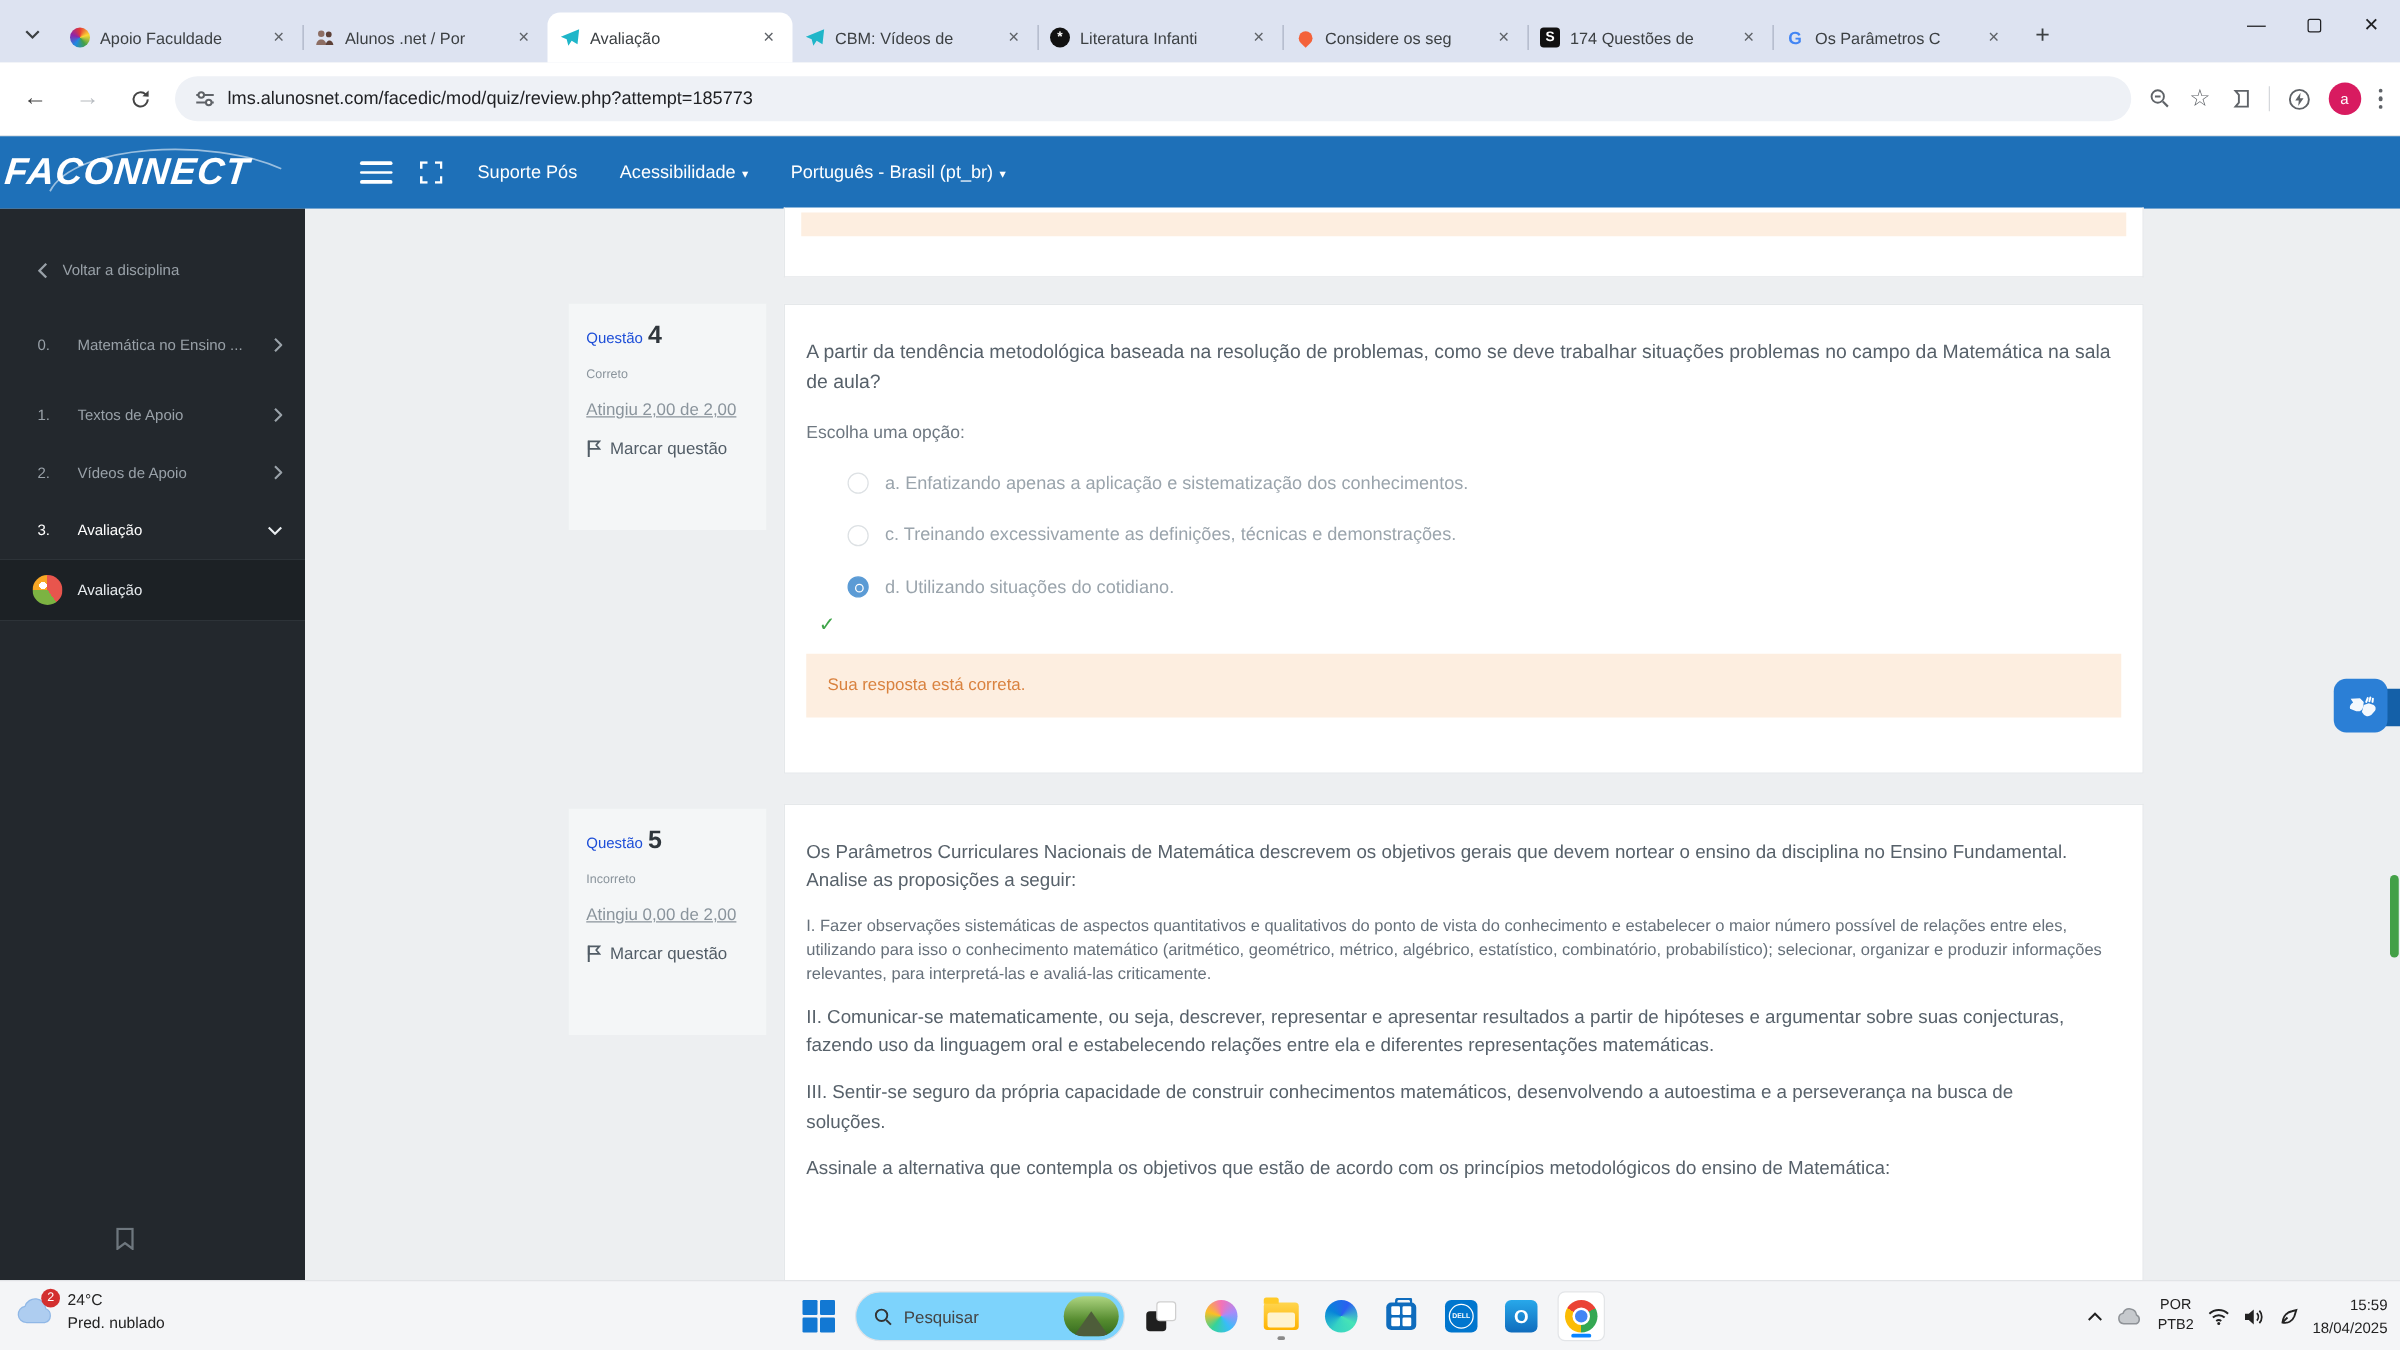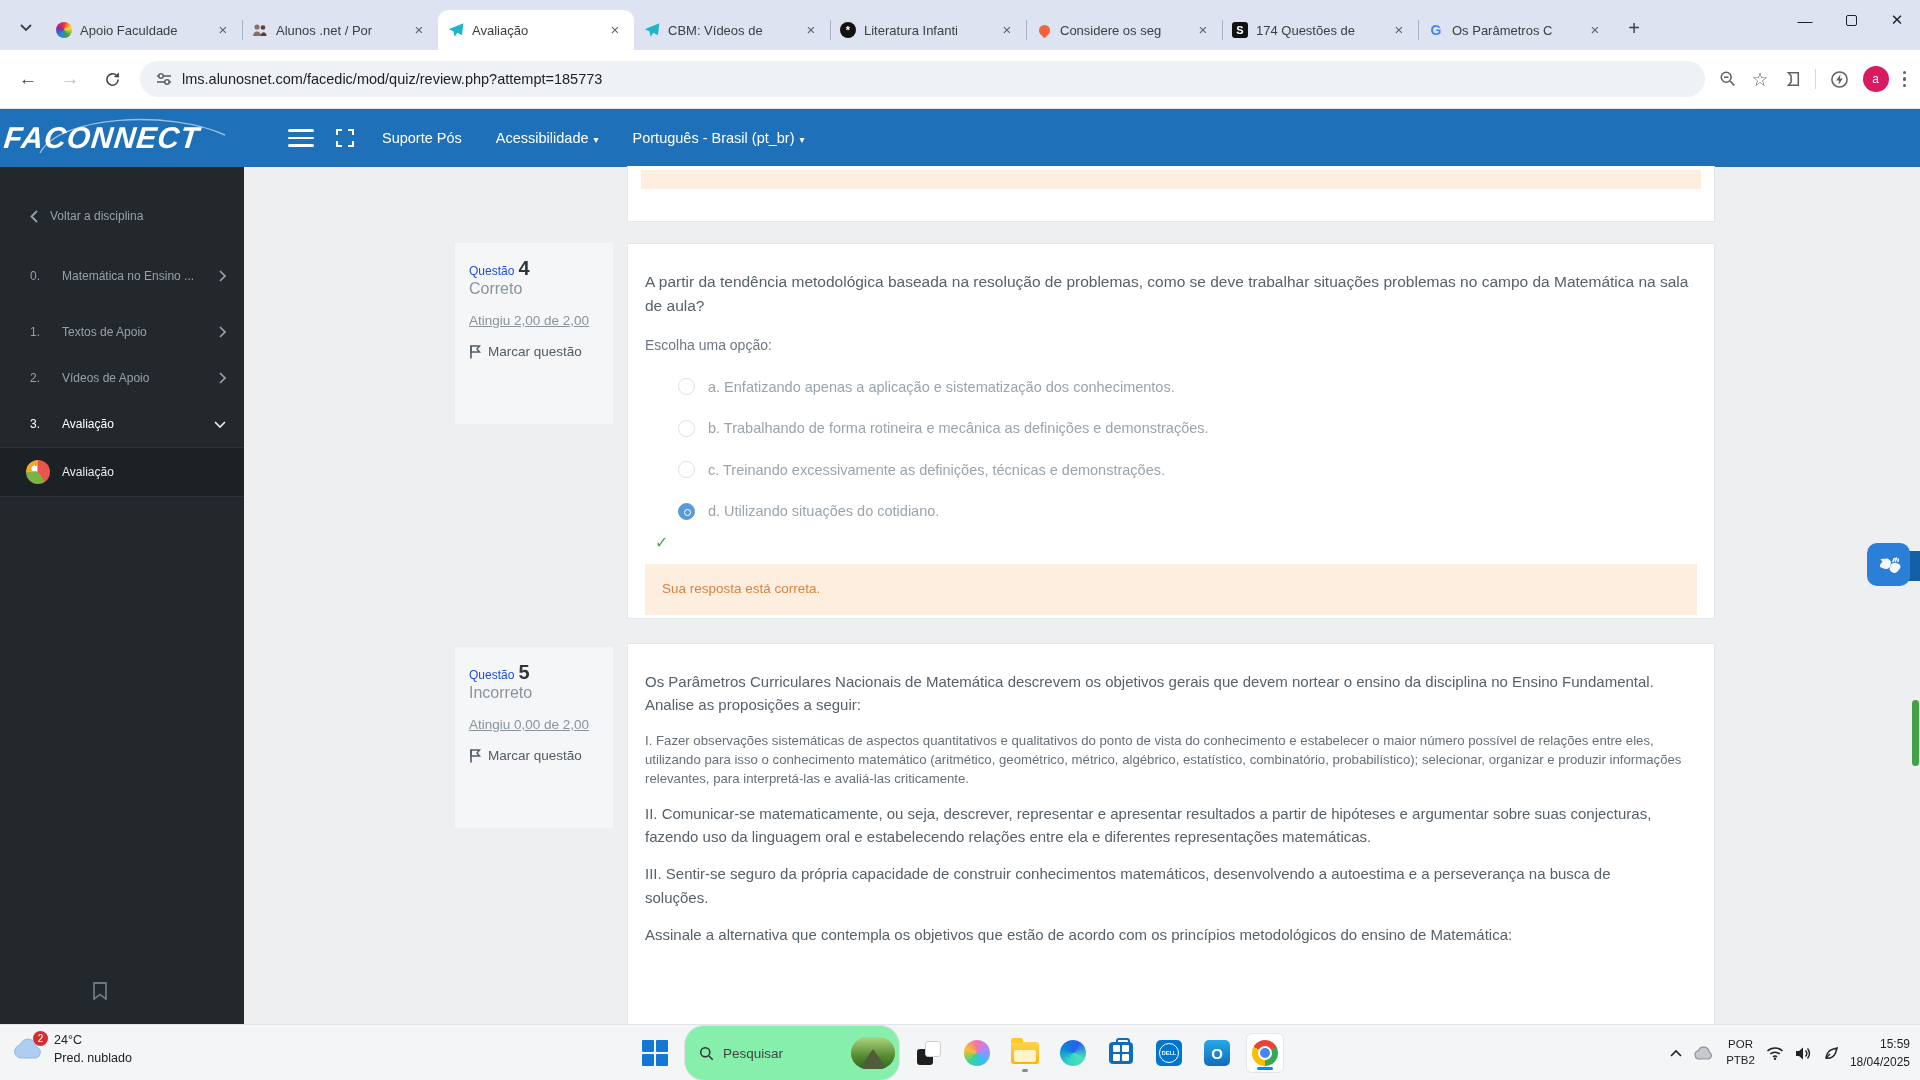--- a/index.html
+++ b/index.html
@@ -90,21 +90,21 @@
 
   
   .content { position:absolute; top:167px; left:244px; right:0; bottom:56px; background:#edeff1; }
   .card { position:absolute; background:#fff; border:1px solid #e5e8ea; }
   .frag-card { left:383px; top:-1px; width:1088px; height:56px; border-top:none; }
   .frag-feedback { position:absolute; left:13px; right:13px; top:4px; height:19px; background:#fdeee0; }
 
   .infobox { position:absolute; left:211px; width:158px; background:#f4f6f7; padding:14px 14px; }
   .q-label { font-size:12px; color:#1d4ed8; }
   .q-num { font-size:20px; font-weight:bold; color:#2f363c; margin-left:4px; }
-  .q-status { font-size:16px; color:#8a949c; }
+  .q-status { margin-top:14px; font-size:10px; color:#8a949c; }
   .q-grade { margin-top:15px; font-size:13.5px; color:#8a949c;text-decoration:underline; }
   .q-flag { margin-top:16px; font-size:13.5px; color:#515c66; display:flex; align-items:center; gap:7px; }
 
   .qcard { padding:26px 17px 0 17px; font-size:15.5px; color:#57616a; line-height:1.55; }
   .q4-card { left:383px; top:76px; width:1088px; height:376px; }
   .q5-card { left:383px; top:476px; width:1088px; height:382px; border-bottom:none; }
   .prompt { margin-top:17px; font-size:14px; color:#6d7780; }
   .optrow { display:flex; align-items:center; gap:13px; margin-top:19px; padding-left:33px;
     font-size:14.5px; color:#9aa4ac; }
   .radio { width:17px; height:17px; border-radius:50%; border:1.5px solid #dde1e4; background:#fff;
@@ -135,21 +135,21 @@
   .wcloud { position:relative; width:34px; height:30px; }
   .wbadge { position:absolute; right:-2px; top:-3px; width:15px; height:15px; border-radius:50%;
     background:#d32f2f; color:#fff; font-size:10px; display:flex; align-items:center; justify-content:center; z-index:2;}
   .wtext { font-size:12.5px; color:#222; line-height:1.45; }
   .centericons { position:absolute; left:50%; top:0; transform:translateX(-50%); height:56px;
     display:flex; align-items:center; gap:10px; }
   .tbicon { width:38px; height:40px; display:flex; align-items:center; justify-content:center;
     border-radius:6px; position:relative; }
   .winlogo { display:grid; grid-template-columns:12px 12px; grid-template-rows:12px 12px; gap:2px; }
   .winlogo i { background:#1278d3; border-radius:1px; }
-  .searchpill { height:56px; width:216px; background:#86efac; border:1px solid #e0e2e6;
+  .searchpill { height:40px; width:216px; background:#7dd3fc; border:1px solid #e0e2e6;
     border-radius:20px; display:flex; align-items:center; padding:0 4px 0 14px; gap:9px; }
   .searchpill .ph { flex:1; font-size:13.5px; color:#444; }
   .searchimg { width:44px; height:32px; border-radius:16px; overflow:hidden; position:relative;
     background:linear-gradient(180deg,#aed581 0%,#558b2f 60%,#33691e 100%); }
   .searchimg i { position:absolute; left:8px; bottom:0; width:0; height:0;
     border-left:14px solid transparent; border-right:14px solid transparent; border-bottom:20px solid #4e5d3a; }
   .taskview { position:relative; width:24px; height:24px; }
   .taskview i { position:absolute; width:16px; height:16px; border-radius:3px; }
   .taskview .b1 { left:0; bottom:0; background:#1f1f1f; }
   .taskview .b2 { right:0; top:0; background:#fff; border:1px solid #cfcfcf; }
@@ -420,24 +420,20 @@
 
   <div class="card qcard q4-card">
     <div style="max-width:1050px;">A partir da tendência metodológica baseada na resolução de problemas, como se deve trabalhar situações problemas no campo da Matemática na sala de aula?</div>
     <div class="prompt">Escolha uma opção:</div>
     <div class="optrow">
       <span class="radio"></span>
       <span>a. Enfatizando apenas a aplicação e sistematização dos conhecimentos.</span>
     </div>
     <div class="optrow">
       <span class="radio"></span>
-      <span>b. Trabalhando de forma rotineira e mecânica as definições e demonstrações.</span>
-    </div>
-    <div class="optrow">
-      <span class="radio"></span>
       <span>c. Treinando excessivamente as definições, técnicas e demonstrações.</span>
     </div>
     <div class="optrow">
       <span class="radio sel"></span>
       <span>d. Utilizando situações do cotidiano.</span>
     </div>
     <div class="anscheck">✓</div>
     <div class="feedback">Sua resposta está correta.</div>
   </div>
 

